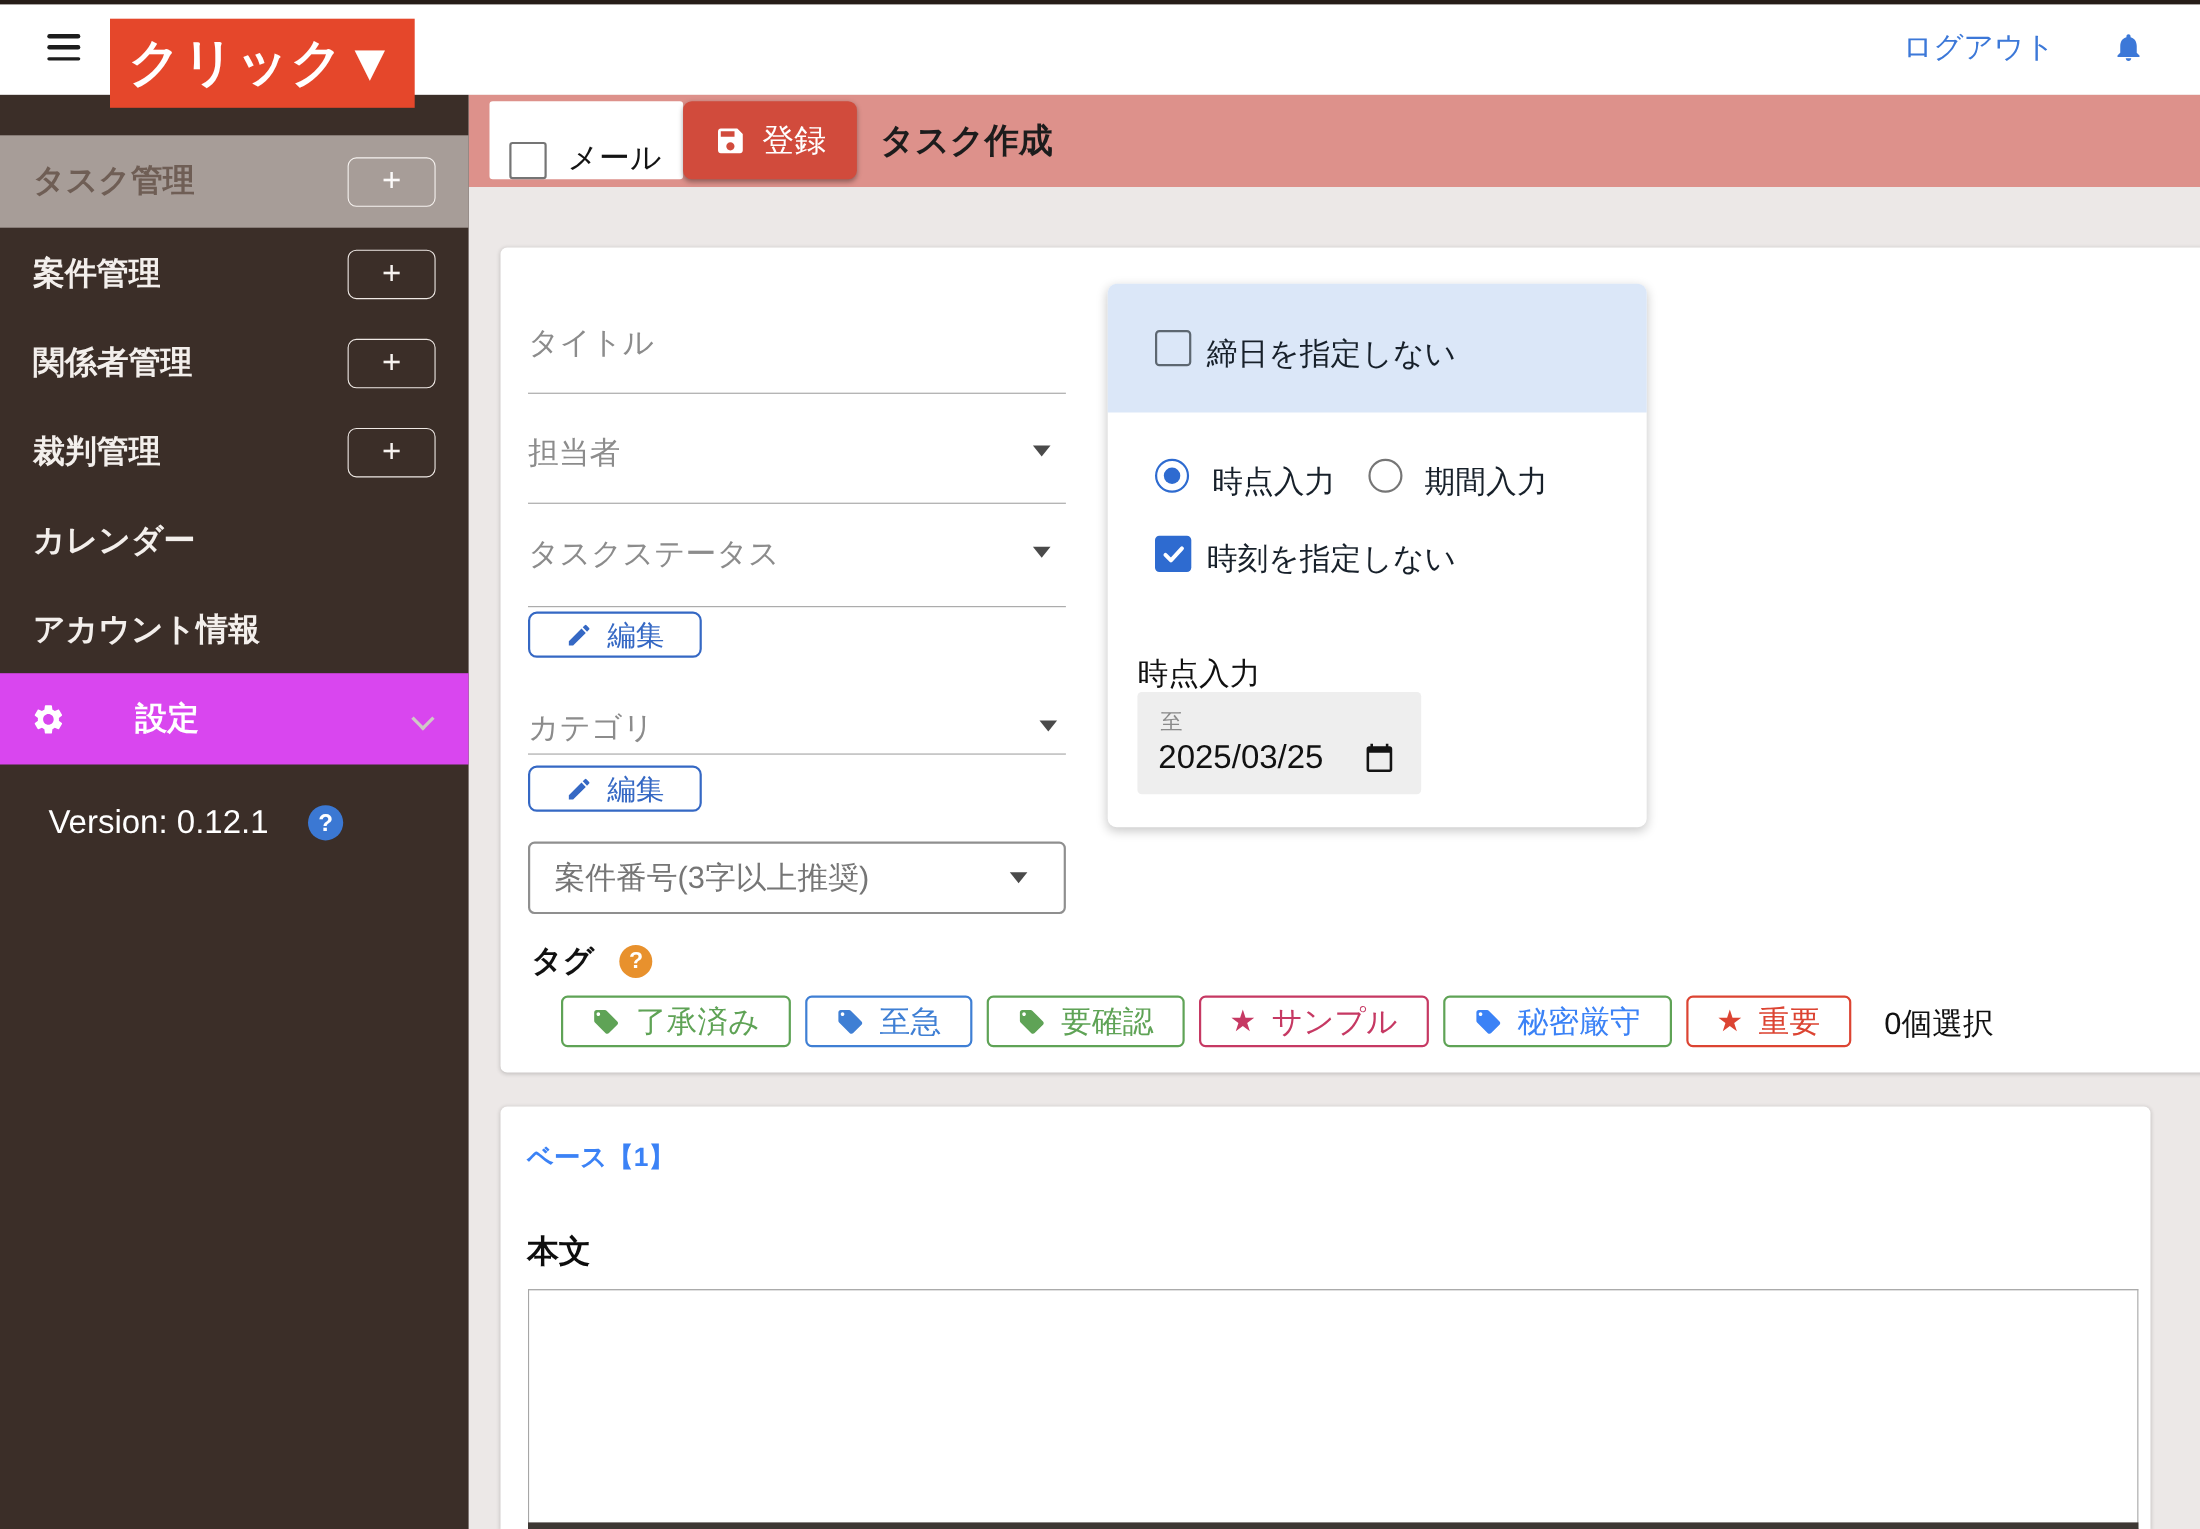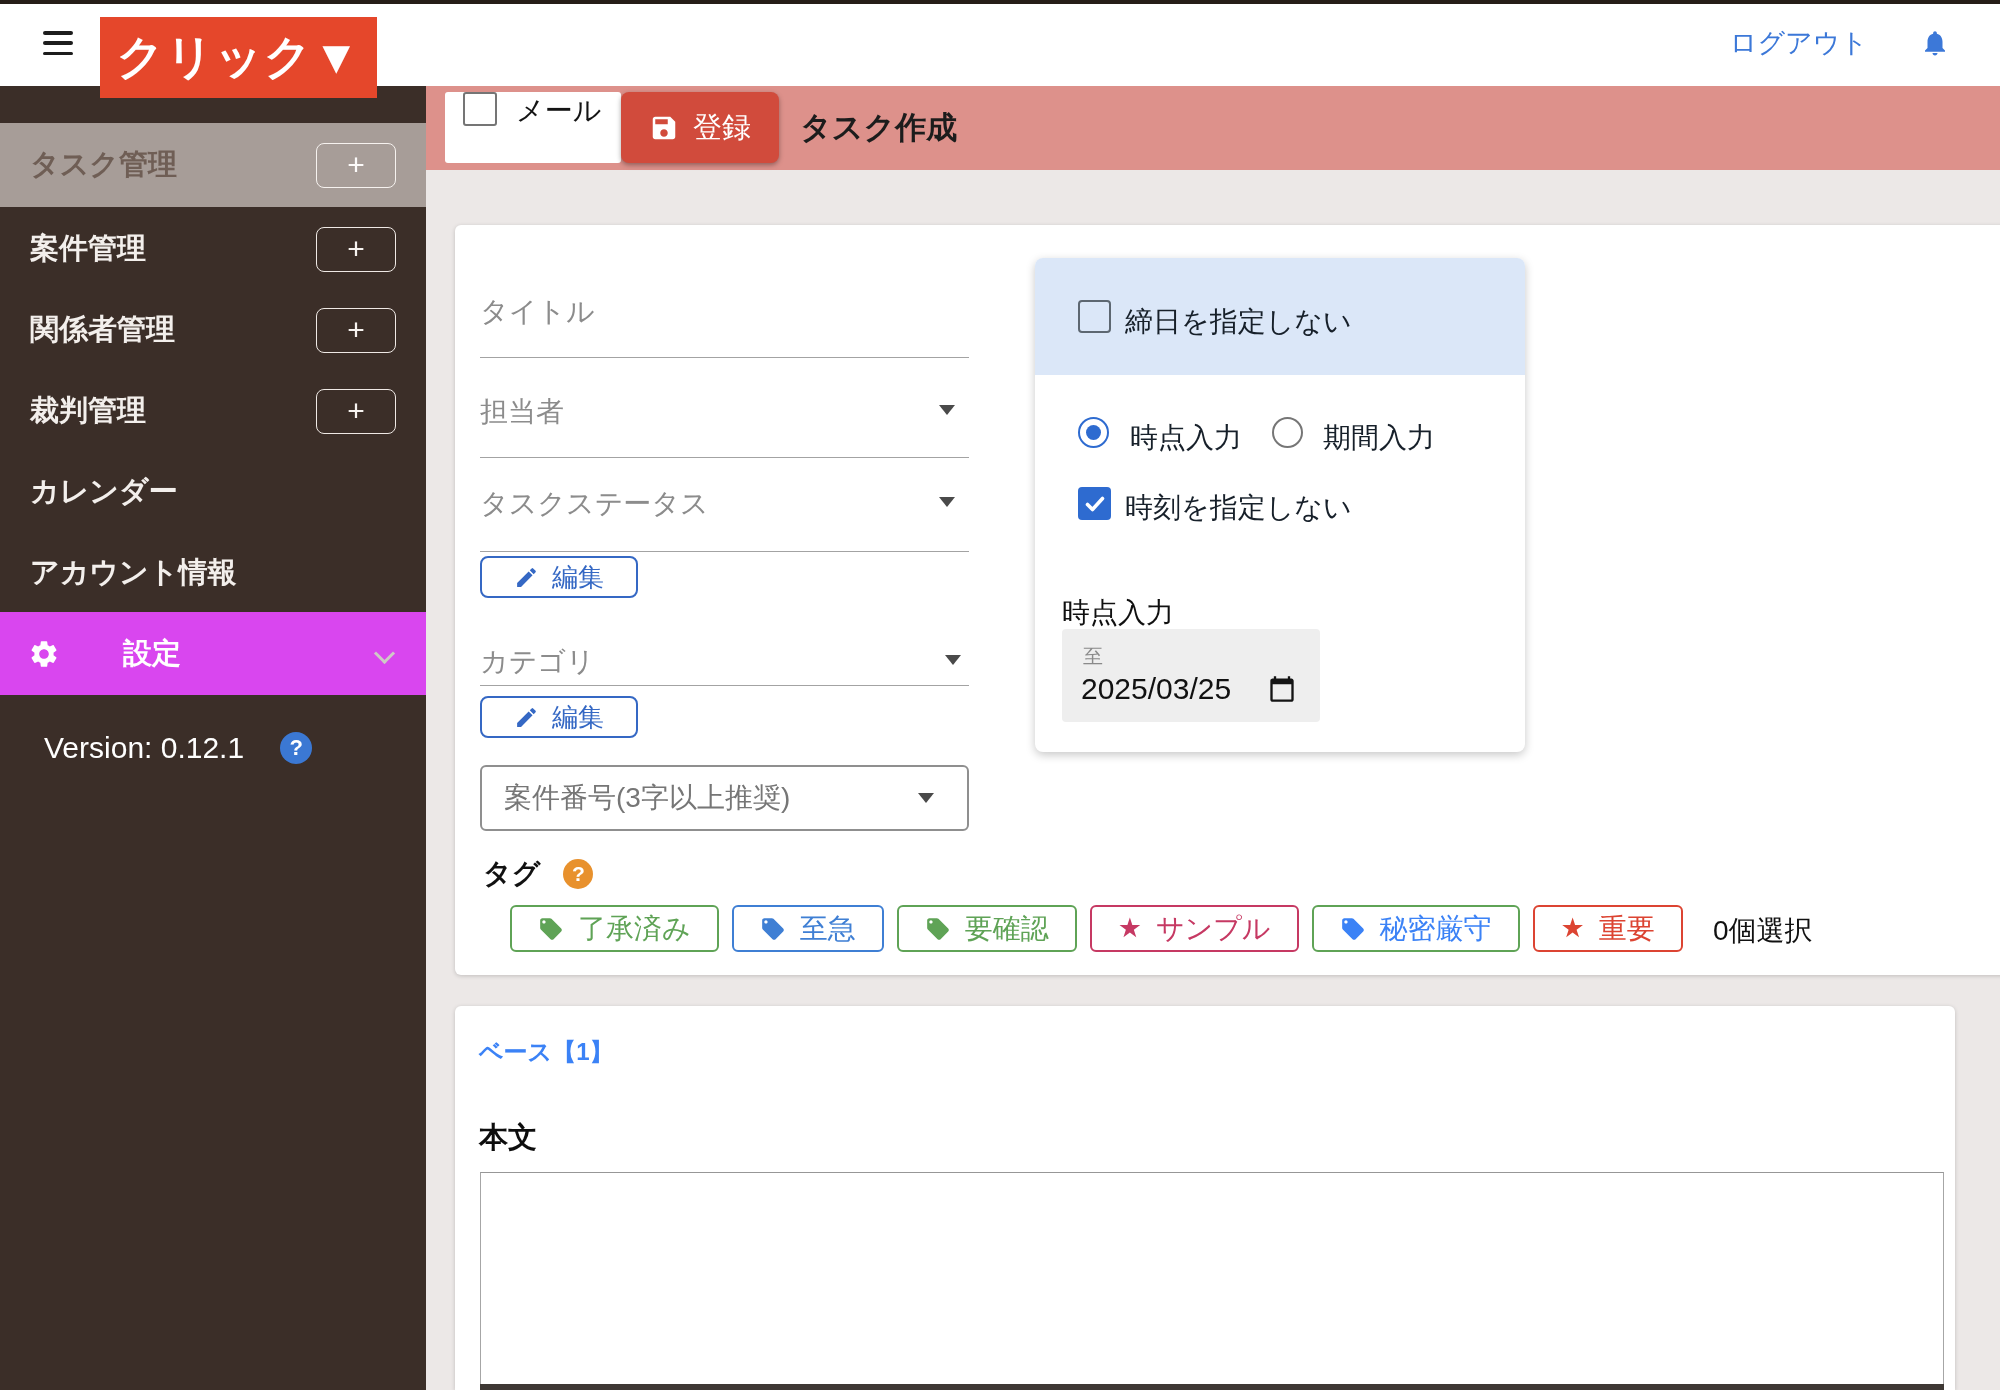--- a/index.html
+++ b/index.html
@@ -35,21 +35,21 @@
   .settings-label{margin-left:63px;font-size:29px;font-weight:bold;}
   .chev{position:absolute;right:34px;top:34px;width:15px;height:15px;border-right:3px solid #cfc9c6;
         border-bottom:3px solid #cfc9c6;transform:rotate(45deg);}
   .version-row{position:absolute;left:44px;top:645px;display:flex;align-items:center;color:#fff;font-size:30px;}
   .help-circle{width:32px;height:32px;border-radius:50%;background:#3b78d3;color:#fff;font-size:22px;font-weight:bold;
                display:flex;align-items:center;justify-content:center;margin-left:36px;cursor:pointer;}
 
   
   .pagebar{left:426px;top:86px;width:1574px;height:84px;background:#dd918b;z-index:5;}
   .mail-btn{left:19px;top:6px;width:176px;height:71px;background:#fff;border:none;border-radius:3px;
-            display:flex;align-items:flex-start;cursor:pointer;font-family:inherit;padding:0;}
+            display:flex;align-items:flex-end;cursor:pointer;font-family:inherit;padding:0;}
   .cb-plain{width:34px;height:34px;border:2.5px solid #757575;border-radius:3px;background:#fff;margin-left:18px;}
   .mail-label{margin-left:19px;font-size:28px;color:#141414;}
   .submit-btn{left:195px;top:6px;width:158px;height:71px;background:#d14b3c;border:none;border-radius:8px;
               box-shadow:0 2px 5px rgba(0,0,0,.35);display:flex;align-items:center;justify-content:center;
               gap:14px;cursor:pointer;font-family:inherit;}
   .submit-label{font-size:29px;color:#fff;}
   .page-title{left:374px;top:0;height:84px;display:flex;align-items:center;font-size:31px;font-weight:bold;color:#1c1c1c;}
 
   
   .card{background:#fff;border-radius:6px;box-shadow:0 1px 4px rgba(0,0,0,.18);}
@@ -67,21 +67,21 @@
   .tags-title{left:28px;top:630px;display:flex;align-items:center;font-size:28px;font-weight:bold;color:#111;}
   .tag-help{width:30px;height:30px;border-radius:50%;background:#e8912d;color:#fff;font-size:21px;font-weight:bold;
             display:flex;align-items:center;justify-content:center;margin-left:23px;cursor:pointer;}
   .tag-row{left:31px;top:680px;display:flex;gap:13px;align-items:center;padding-left:24px;}
   .tag-btn{height:47px;background:#fff;border:2px solid;border-radius:6px;display:flex;align-items:center;
            justify-content:center;gap:14px;padding:0 26px;font-size:28px;cursor:pointer;font-family:inherit;}
   .tag-ic{display:flex;align-items:center;font-size:27px;line-height:1;}
   .tag-count{left:1258px;top:687px;font-size:28px;color:#111;}
 
   
-  .dl-panel{left:580px;top:33px;width:490px;height:494px;background:#fff;border-radius:8px;
+  .dl-panel{left:552px;top:33px;width:490px;height:494px;background:#fff;border-radius:8px;
             box-shadow:0 3px 10px rgba(0,0,0,.22);}
   .dl-head{left:0;top:0;width:100%;height:117px;background:#dbe7f8;border-radius:8px 8px 0 0;}
   .cb-outline{width:33px;height:33px;border:2.5px solid #5d6771;border-radius:4px;background:transparent;cursor:pointer;}
   .cb-checked{width:33px;height:33px;border-radius:4px;background:#2e6bd0;display:flex;align-items:center;
               justify-content:center;cursor:pointer;}
   .dl-label{font-size:28px;color:#17202a;}
   .radio{width:31px;height:31px;border-radius:50%;background:#fff;cursor:pointer;}
   .radio.sel{border:2.5px solid #2e6bd0;display:flex;align-items:center;justify-content:center;}
   .radio.sel i{display:block;width:15px;height:15px;border-radius:50%;background:#2e6bd0;}
   .radio.unsel{border:2.5px solid #767676;}

